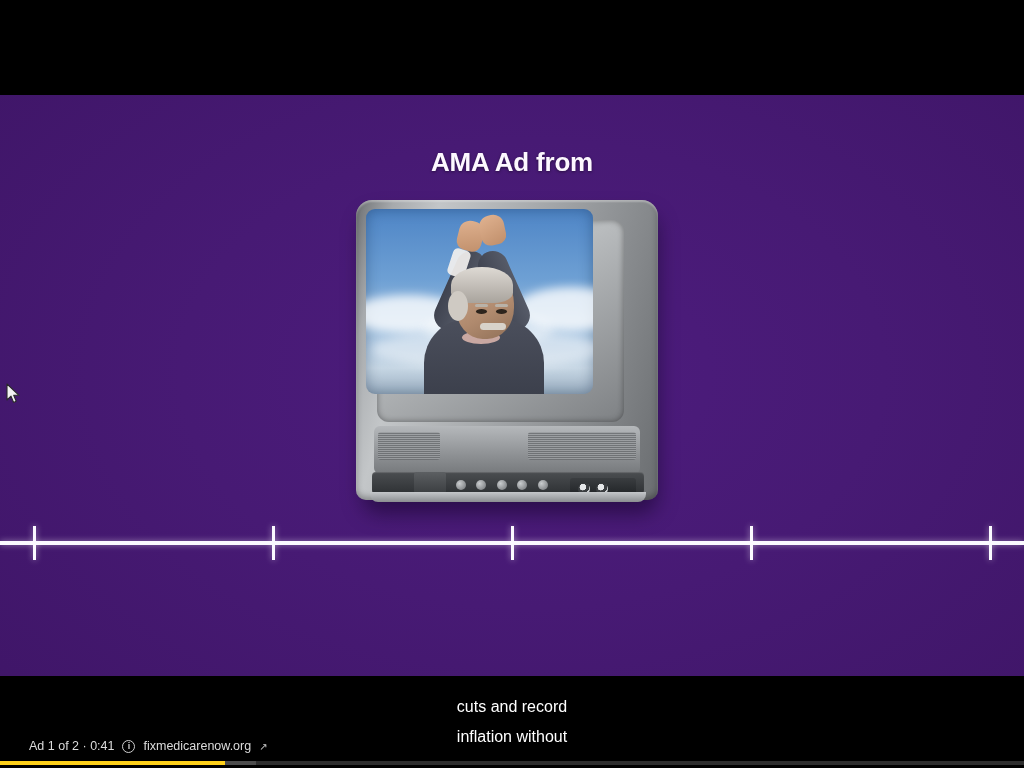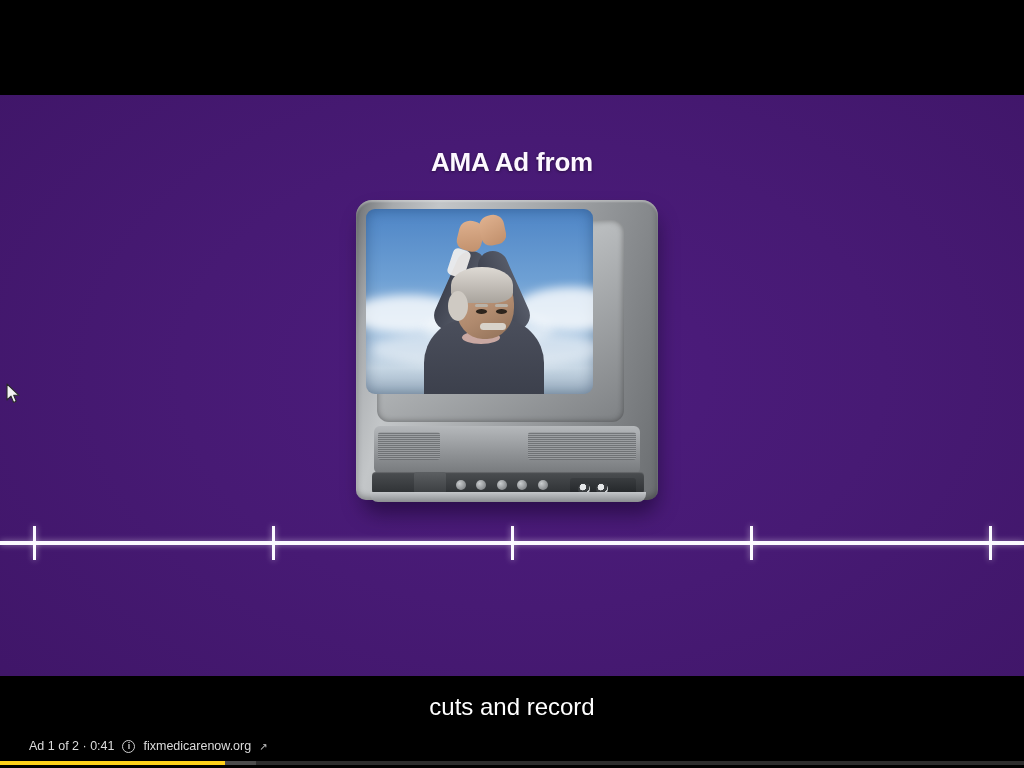--- a/index.html
+++ b/index.html
@@ -168,21 +168,21 @@
     font-family:"Liberation Serif", serif;
     font-size:44px; font-weight:bold; font-style:italic;
     color:#2aa8e0;
     text-shadow:1px 2px 4px rgba(20,0,45,.6);
     transform:translateX(1px);
   }
 
   
   .captions{
     position:absolute; left:0; top:692px; width:1024px; text-align:center;
-    color:#fff; font-size:24px; line-height:30px;
+    color:#fff; font-size:16px; line-height:30px;
   }
 
   
   .ad-meta{
     position:absolute; left:29px; top:739px;
     display:flex; align-items:center; gap:8px;
     color:#dcdcdc; font-size:12.5px; white-space:nowrap;
   }
   .info-icon{
     display:inline-block; width:13px; height:13px; border-radius:50%;
@@ -269,20 +269,21 @@
 
     <svg class="cursor" viewBox="0 0 16 22">
       <path d="M1,1 L1,17 L5,13.2 L7.6,19.4 L10.2,18.3 L7.7,12.3 L13,12.3 Z" fill="#f2f2f2" stroke="#2a2a2a" stroke-width="1.1" stroke-linejoin="round"></path>
     </svg>
   </div>
 
   <div class="bar-bottom"></div>
 
   <div class="captions">
     <div>cuts and record</div>
+    <div>inflation without</div>
   </div>
 
   <div class="ad-meta">
     <span>Ad 1 of 2 · 0:41</span>
     <span class="info-icon">i</span>
     <a class="meta-link" href="#">fixmedicarenow.org</a>
     <span class="ext-icon">↗</span>
   </div>
 
   <div class="progress-track">

